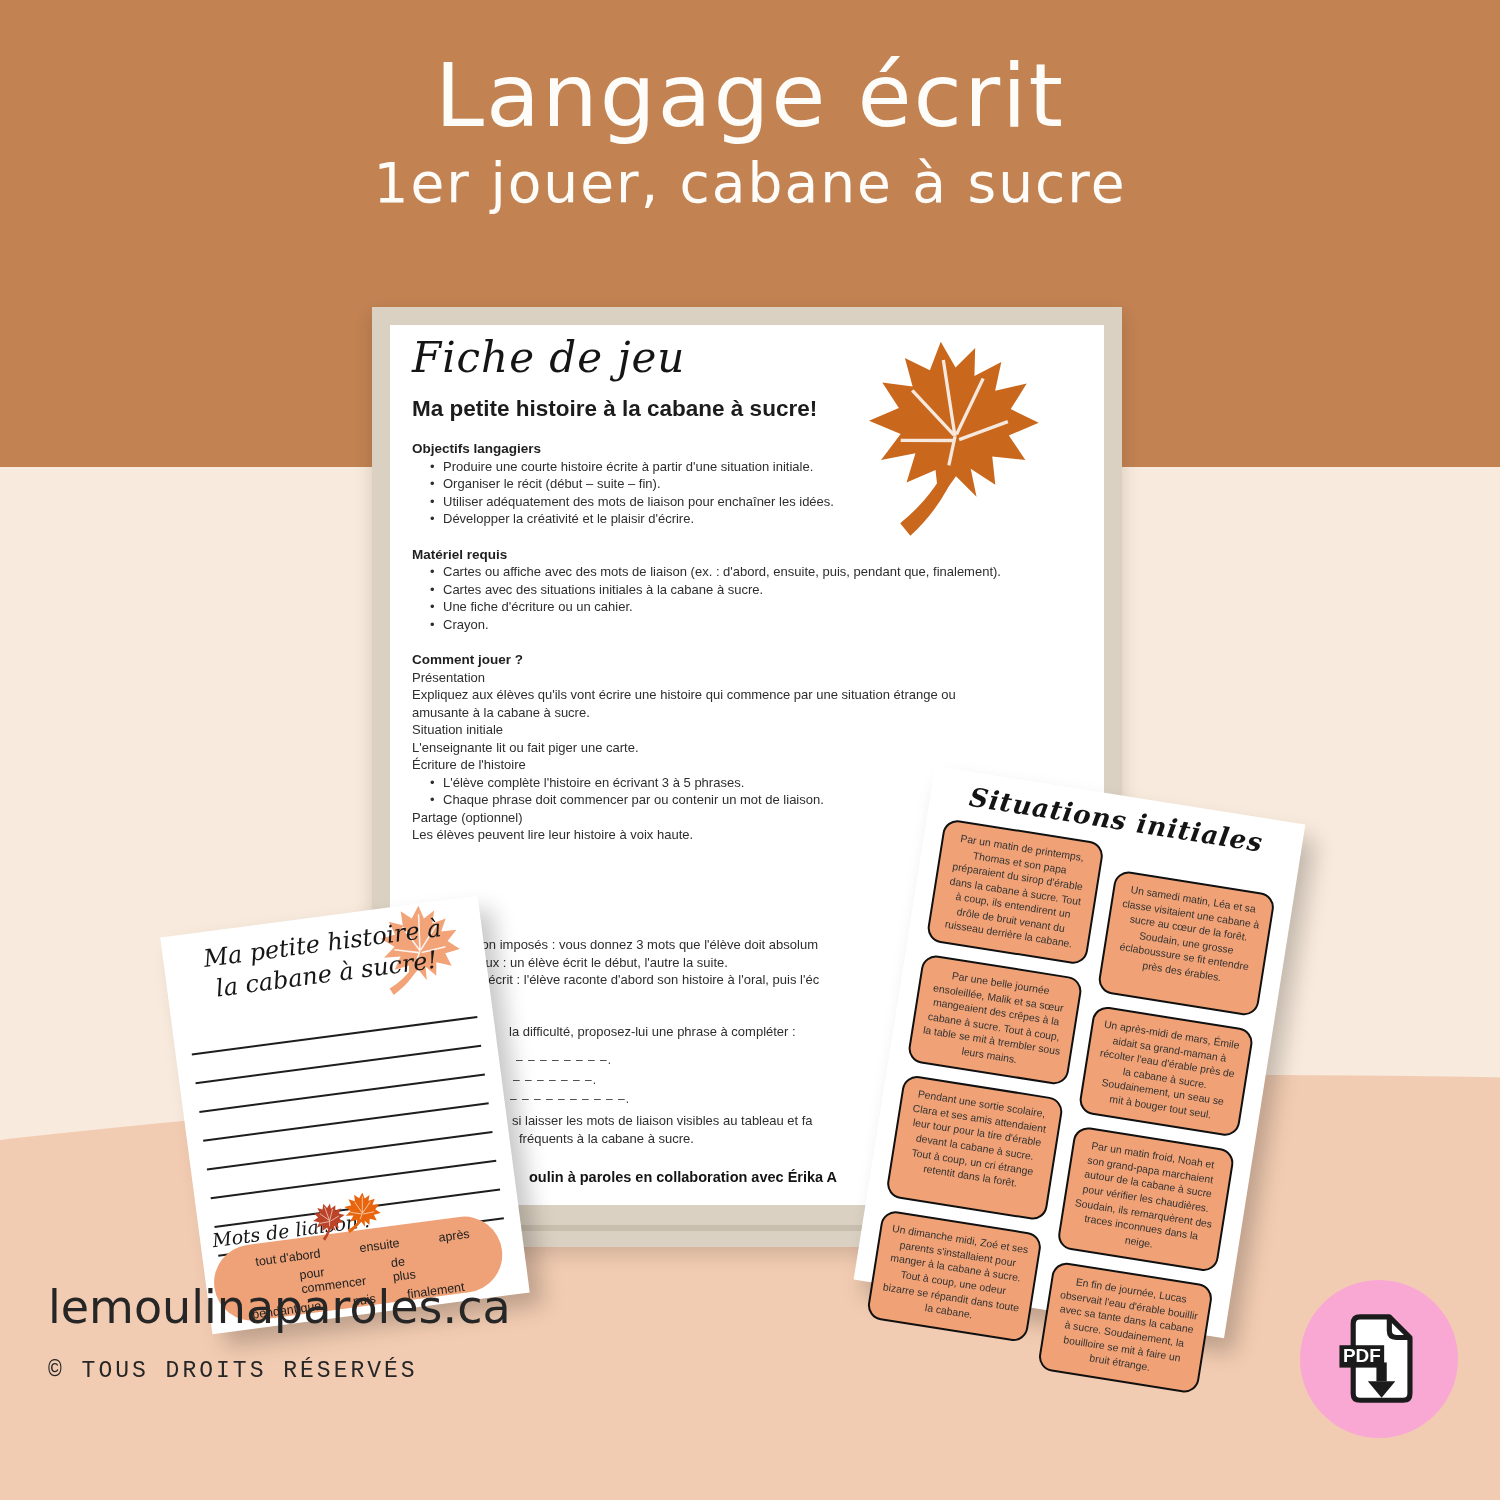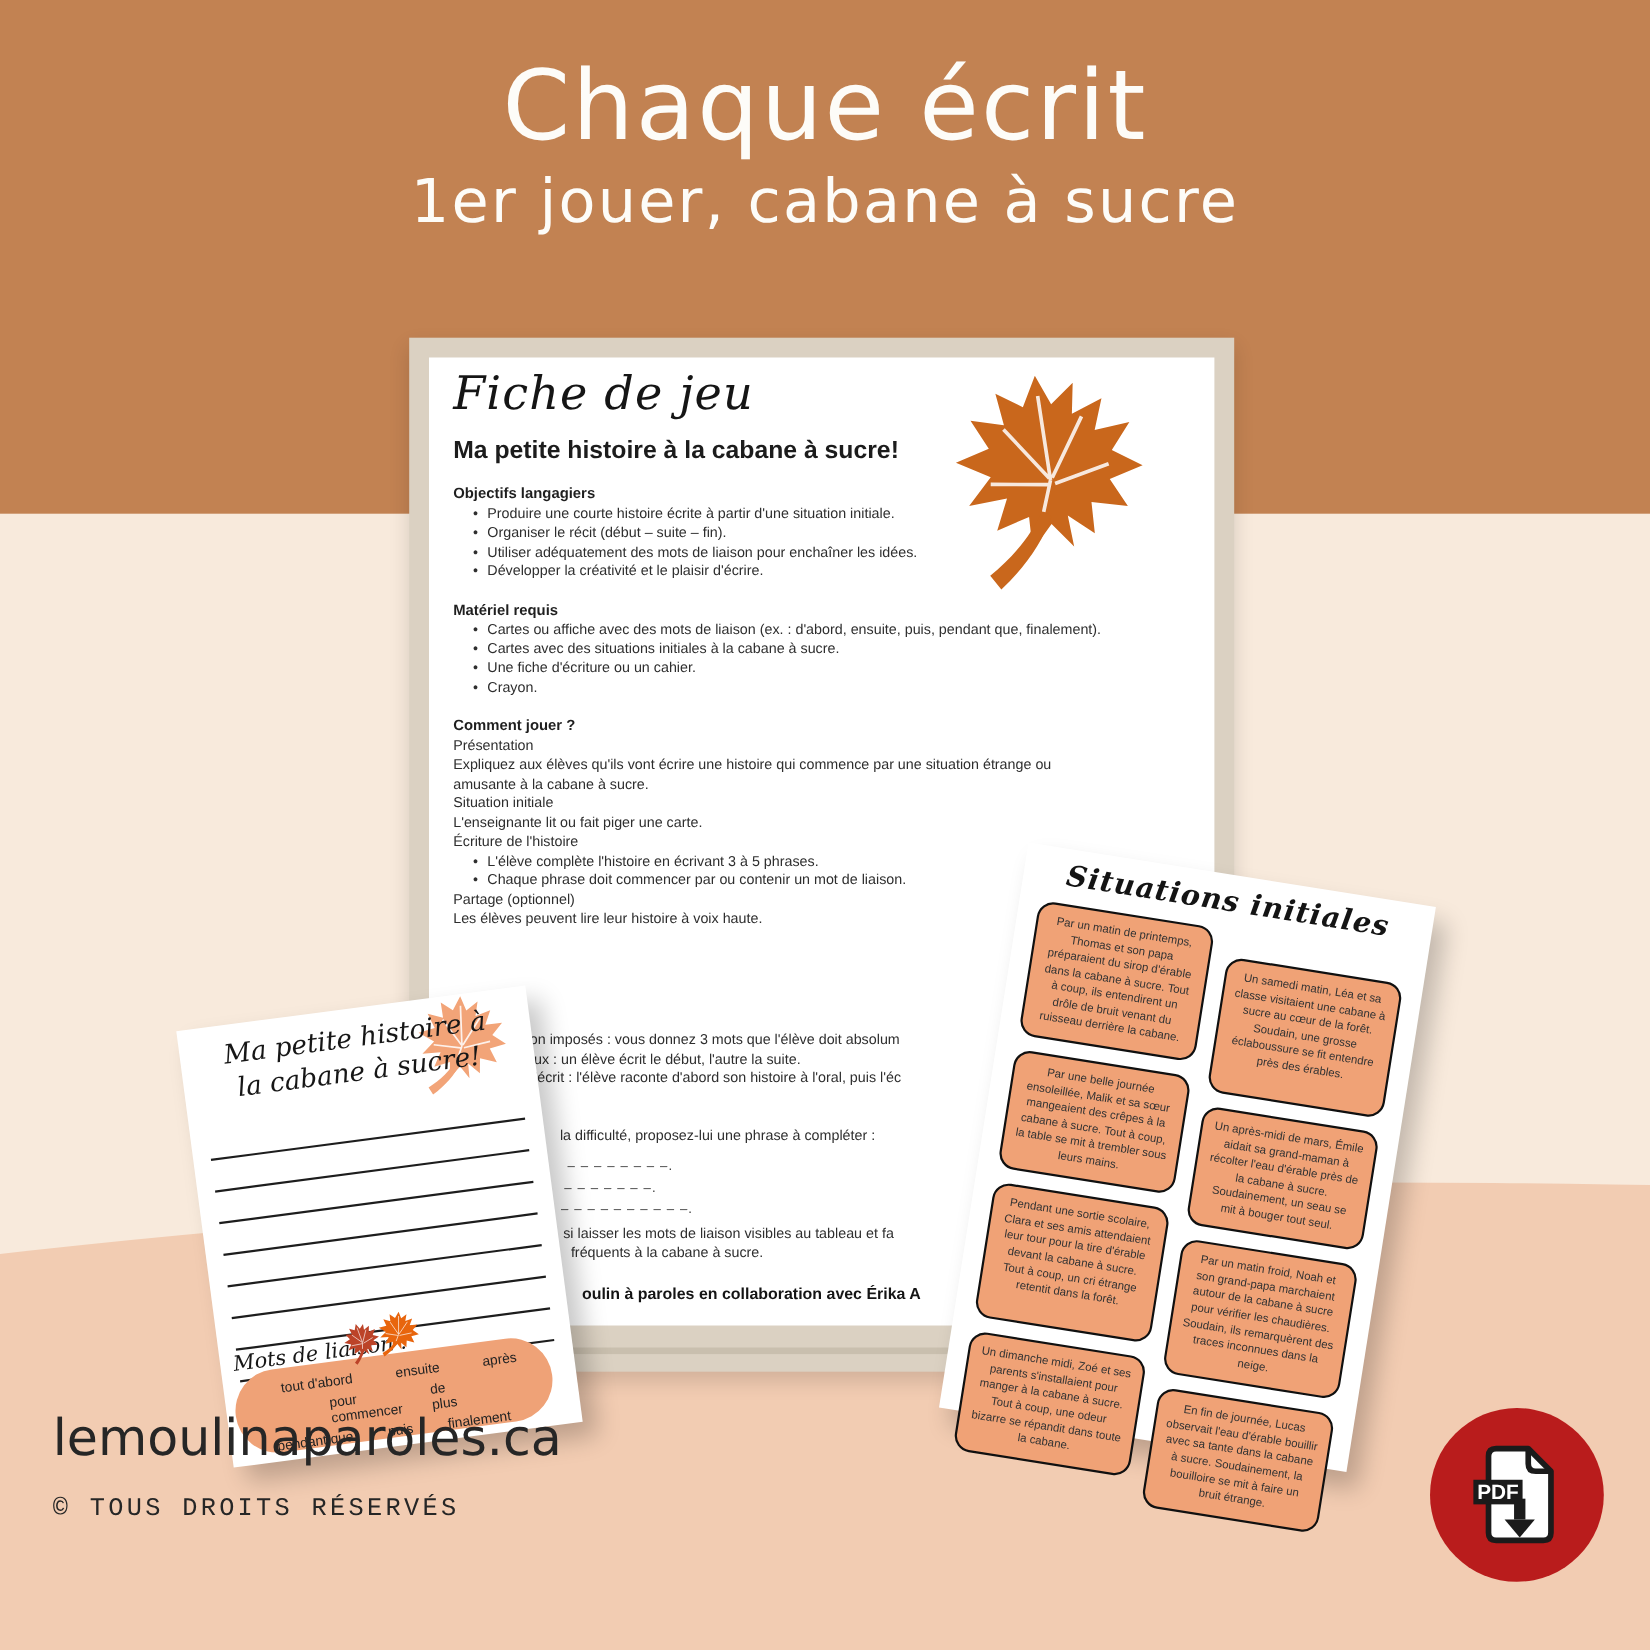--- a/index.html
+++ b/index.html
@@ -65,21 +65,21 @@
   .mini-leaf svg{width:100%;height:100%;}
 
   
   .sit-sheet{position:absolute;left:892px;top:792px;width:375px;height:520px;background:#ffffff;z-index:20;transform:rotate(9deg);box-shadow:12px 14px 22px rgba(0,0,0,.22);box-sizing:border-box;padding:10px 18px 0;}
   .sit-title{text-align:center;font-size:26px;font-weight:600;color:#141414;letter-spacing:1px;}
   .sit-grid{margin-top:10px;display:grid;grid-template-columns:1fr 1fr;column-gap:15px;row-gap:13px;}
   .sit-card{background:#F0A276;border:2.5px solid #101010;border-radius:15px;padding:9px 9px;font-size:10.4px;line-height:1.4;color:#333333;text-align:center;}
   .sit-card:nth-child(even){transform:translateY(24px);}
 
   
-  .pdf-badge{position:absolute;left:1300px;top:1280px;width:158px;height:158px;border-radius:50%;background:#b91c1c;z-index:30;display:flex;align-items:center;justify-content:center;}
+  .pdf-badge{position:absolute;left:1300px;top:1280px;width:158px;height:158px;border-radius:50%;background:#f9a8d4;z-index:30;display:flex;align-items:center;justify-content:center;}
   .pdf-badge svg{width:86px;height:98px;}
 
   
   .site-block{position:absolute;left:48px;top:1280px;z-index:30;color:#262626;}
   .site-url{font-size:46px;font-family:"DejaVu Sans",sans-serif;}
   .rights{margin-top:24px;font-size:23px;font-family:Liberation Mono, monospace;letter-spacing:3px;}
 </style>
 </head>
 <body>
 
@@ -89,21 +89,21 @@
       <path fill="currentColor" d="M50 2 L56 17 L68 8 L65.5 23 L81 17.5 L75.5 32.5 L93 31 L82.5 43.5 L96.5 53 L79.5 57.5 L86.5 72 L69 67.5 L68.5 83 L56.5 72.5 L57.5 88 L48 75.5 L37 87 L37.5 70.5 L21 75 L28 60 L9 61 L21.5 48.5 L5.5 39 L22.5 34.5 L15.5 19.5 L31.5 24 L29.5 8 L42 16.5 Z"></path>
       <path fill="currentColor" d="M48.5 72 C42 84 32 95 19 104 L14.5 96.5 C27 89 38 79 44.5 68 Z"></path>
       <path fill="none" stroke="#FFFFFF" stroke-opacity="0.85" stroke-width="1.8" d="M50 12 L50.5 54 M31 26 L50 53 M70 25 L51.5 53 M21 52 L49 56 M80 50 L52.5 56 M50.5 54 L45 69"></path>
     </symbol>
   </defs>
 </svg>
 
 <div class="canvas">
 
   <div class="top-band">
-    <div class="page-title">Chaque écrit</div>
+    <div class="page-title">Langage écrit</div>
     <div class="page-subtitle">1er jouer, cabane à sucre</div>
   </div>
 
   <div class="dome"></div>
 
   <div class="fiche-doc">
     <div class="page">
       <div class="fiche-title script">Fiche de jeu</div>
       <div class="fiche-subtitle">Ma petite histoire à la cabane à sucre!</div>
 

